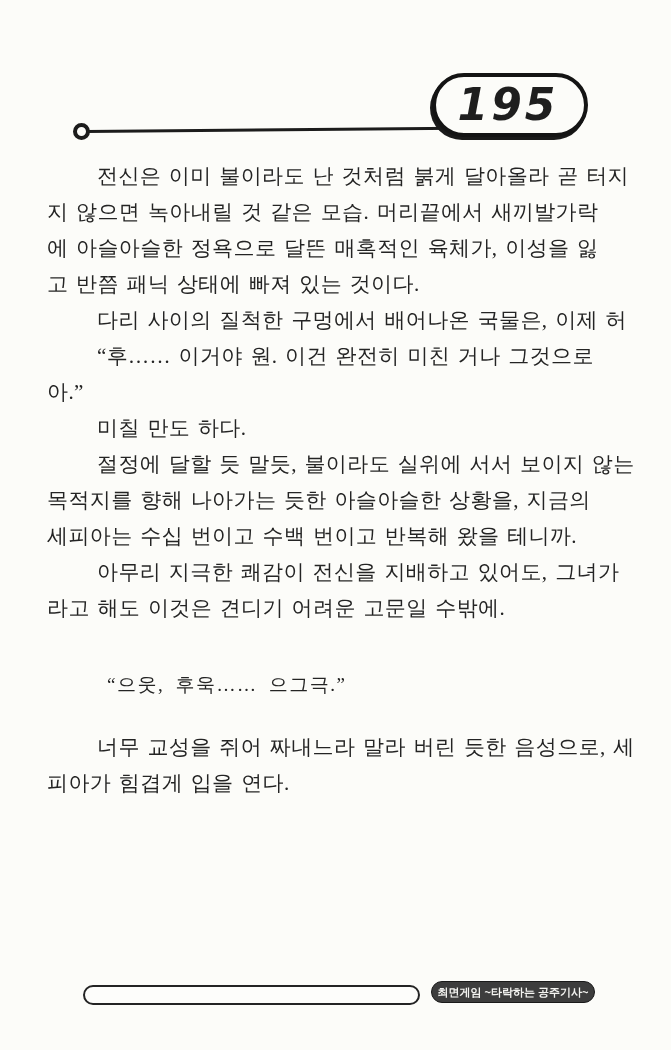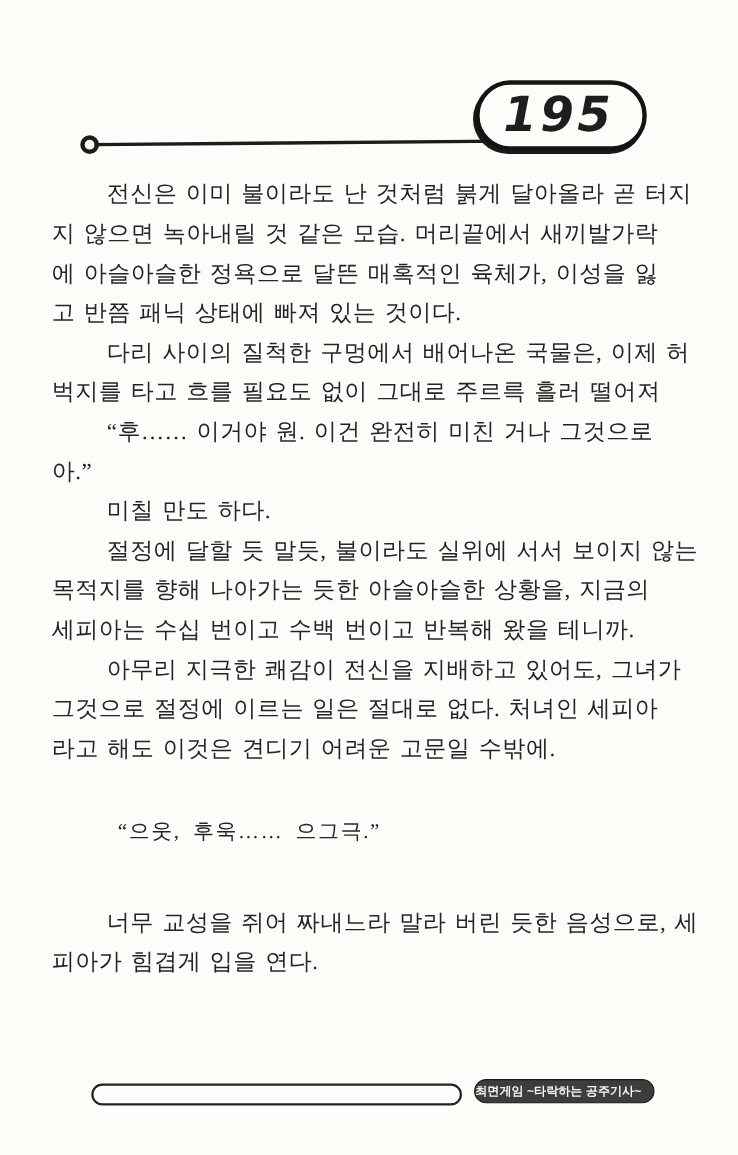--- a/index.html
+++ b/index.html
@@ -55,37 +55,37 @@
     letter-spacing:0.4px;word-spacing:2px;
     white-space:nowrap;
   }
   .line.first{padding-left:50px;}
   .line.big{
     font-size:19px;line-height:44px;height:44px;
     letter-spacing:1.5px;word-spacing:5px;
     padding-left:60px;
     margin-top:37px;
   }
-  .para.after-big{margin-top:41px;}
+  .para.after-big{margin-top:22px;}
 
   
   .footer-pill{
     position:absolute;left:83px;top:985px;
     width:333px;height:16px;
     border:2px solid #242424;
     border-radius:11px;
     background:#fdfdfb;
   }
   .footer-badge{
     position:absolute;left:431px;top:981px;
     width:162px;height:20px;
     background:#3d3d3d;
     border:1px solid #1a1a1a;
     border-radius:11px;
-    display:flex;align-items:center;justify-content:flex-start;
+    display:flex;align-items:center;justify-content:center;
   }
   .footer-badge .badge-text{
     font-family:"Liberation Sans","DejaVu Sans",sans-serif;
     font-size:11px;font-weight:bold;
     letter-spacing:0;
     color:#f4f4f1;
     white-space:nowrap;
     line-height:1;
   }
 </style>
@@ -104,41 +104,39 @@
 
     <div class="para">
       <div class="line first">전신은 이미 불이라도 난 것처럼 붉게 달아올라 곧 터지</div>
       <div class="line">지 않으면 녹아내릴 것 같은 모습. 머리끝에서 새끼발가락</div>
       <div class="line">에 아슬아슬한 정욕으로 달뜬 매혹적인 육체가, 이성을 잃</div>
       <div class="line">고 반쯤 패닉 상태에 빠져 있는 것이다.</div>
     </div>
 
     <div class="para">
       <div class="line first">다리 사이의 질척한 구멍에서 배어나온 국물은, 이제 허</div>
-      <div class="line">벅지를 타고 흐를 필요도 없이 그대로 주르륵 흘러 떨어져</div>
     </div>
 
     <div class="para">
       <div class="line first">“후…… 이거야 원. 이건 완전히 미친 거나 그것으로</div>
       <div class="line">아.”</div>
     </div>
 
     <div class="para">
       <div class="line first">미칠 만도 하다.</div>
     </div>
 
     <div class="para">
       <div class="line first">절정에 달할 듯 말듯, 불이라도 실위에 서서 보이지 않는</div>
       <div class="line">목적지를 향해 나아가는 듯한 아슬아슬한 상황을, 지금의</div>
       <div class="line">세피아는 수십 번이고 수백 번이고 반복해 왔을 테니까.</div>
     </div>
 
     <div class="para">
       <div class="line first">아무리 지극한 쾌감이 전신을 지배하고 있어도, 그녀가</div>
-      <div class="line">그것으로 절정에 이르는 일은 절대로 없다. 처녀인 세피아</div>
       <div class="line">라고 해도 이것은 견디기 어려운 고문일 수밖에.</div>
     </div>
 
     <div class="para">
       <div class="line big">“으웃, 후욱…… 으그극.”</div>
     </div>
 
     <div class="para after-big">
       <div class="line first">너무 교성을 쥐어 짜내느라 말라 버린 듯한 음성으로, 세</div>
       <div class="line">피아가 힘겹게 입을 연다.</div>

